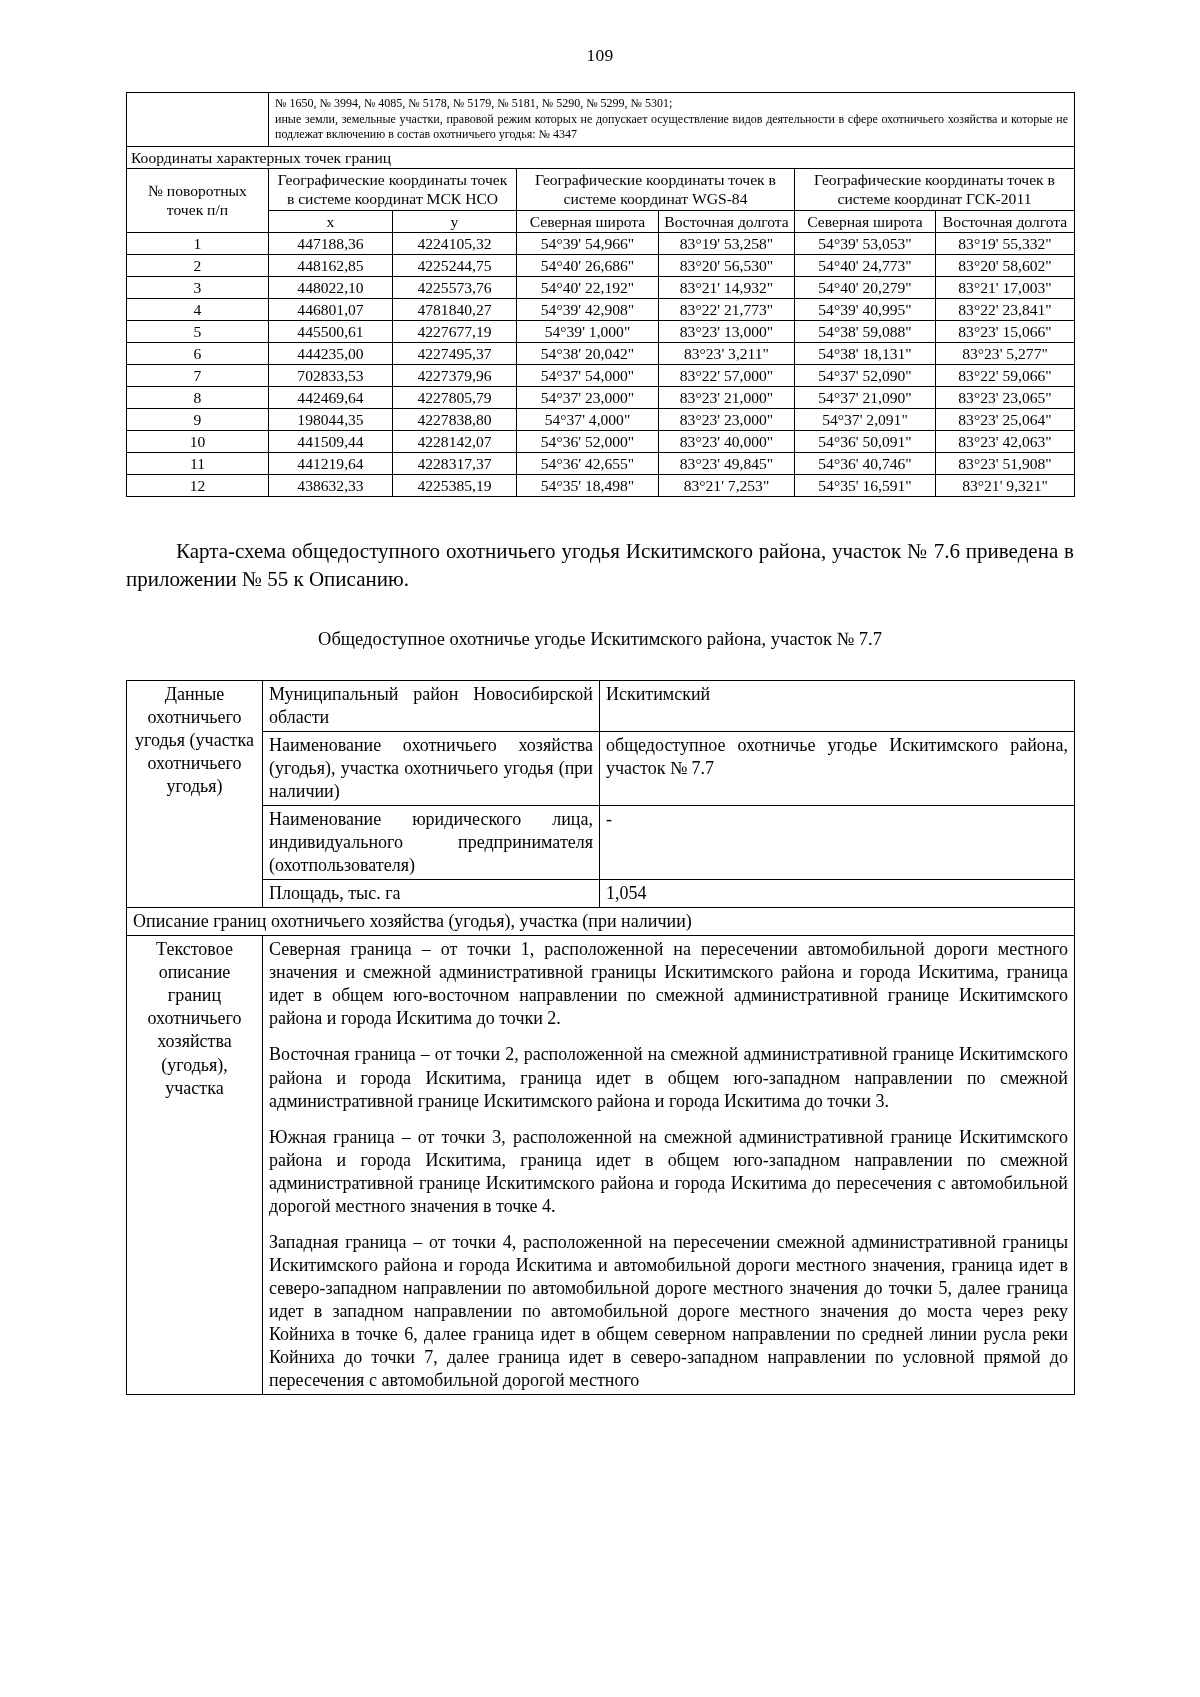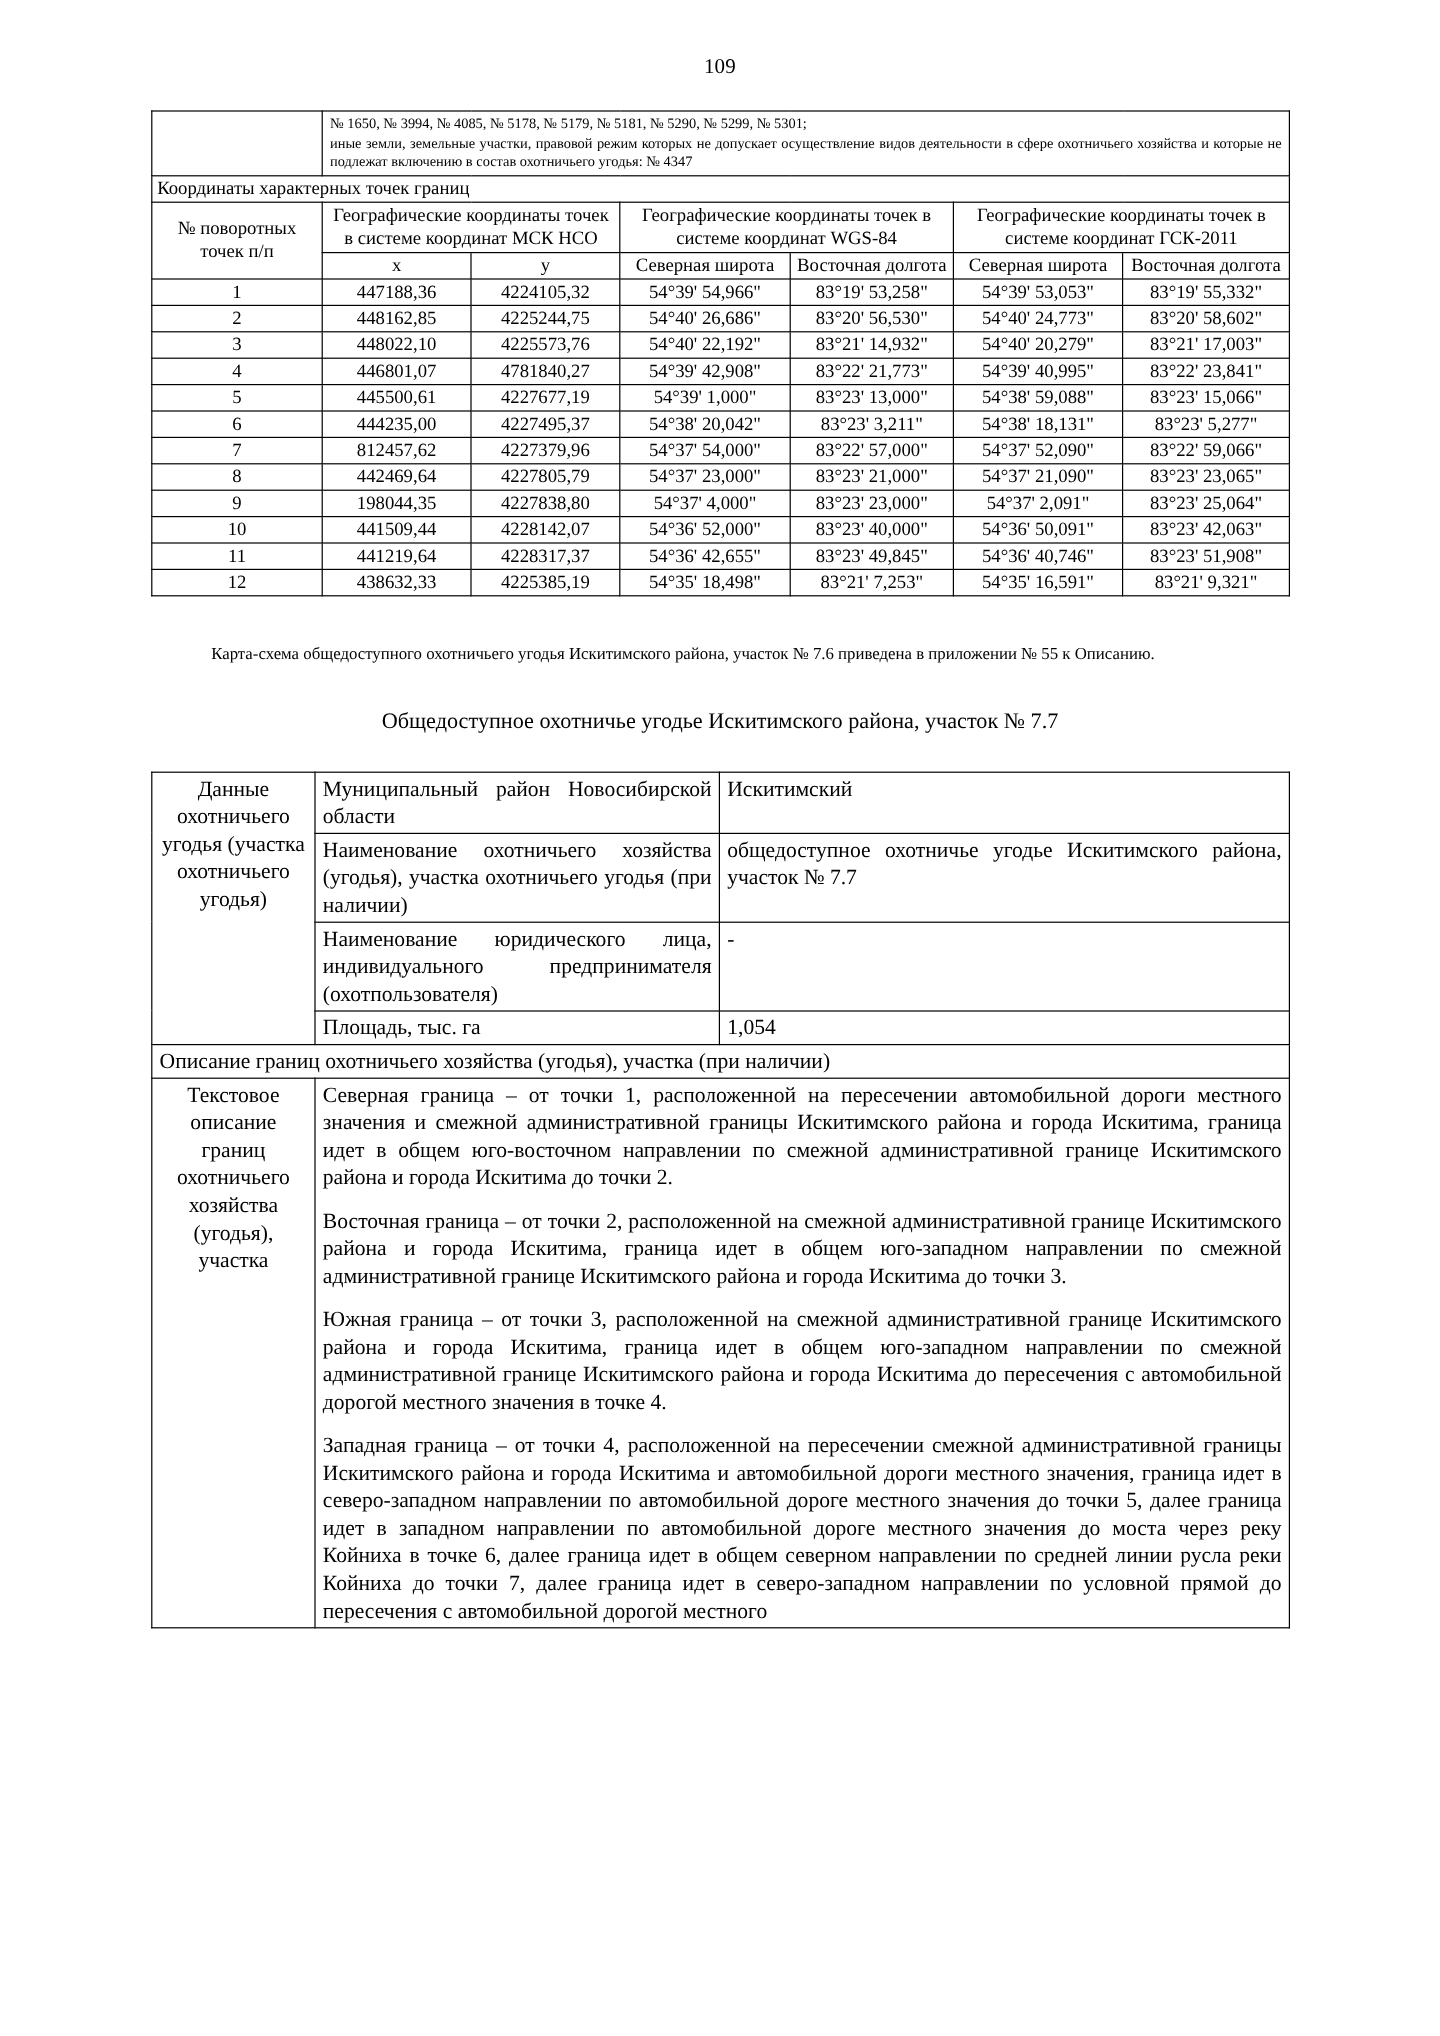--- a/index.html
+++ b/index.html
@@ -55,21 +55,21 @@
   table.coords td.num { text-align: center; white-space: nowrap; }
   table.coords .hdr { text-align: center; vertical-align: middle; line-height: 1.24; }
   table.coords .toprow td { text-align: justify; text-justify: inter-word; font-size: 12px; padding: 3px 6px 3px 6px; line-height: 1.3;}
 
   
   p.body {
     margin: 0;
     text-indent: 50px;
     text-align: justify;
     text-justify: inter-word;
-    font-size: 14px;
+    font-size: 21px;
     line-height: 1.34;
   }
   .spacer-28 { height: 28px; }
   .spacer-34 { height: 34px; }
   .spacer-40 { height: 40px; }
   h2.section {
     margin: 0;
     text-align: center;
     font-size: 18.5px;
     font-weight: normal;
@@ -186,21 +186,21 @@
           <td class="num">6</td>
           <td class="num">444235,00</td>
           <td class="num">4227495,37</td>
           <td class="num">54°38' 20,042"</td>
           <td class="num">83°23' 3,211"</td>
           <td class="num">54°38' 18,131"</td>
           <td class="num">83°23' 5,277"</td>
         </tr>
         <tr>
           <td class="num">7</td>
-          <td class="num">812457,62</td>
+          <td class="num">702833,53</td>
           <td class="num">4227379,96</td>
           <td class="num">54°37' 54,000"</td>
           <td class="num">83°22' 57,000"</td>
           <td class="num">54°37' 52,090"</td>
           <td class="num">83°22' 59,066"</td>
         </tr>
         <tr>
           <td class="num">8</td>
           <td class="num">442469,64</td>
           <td class="num">4227805,79</td>

